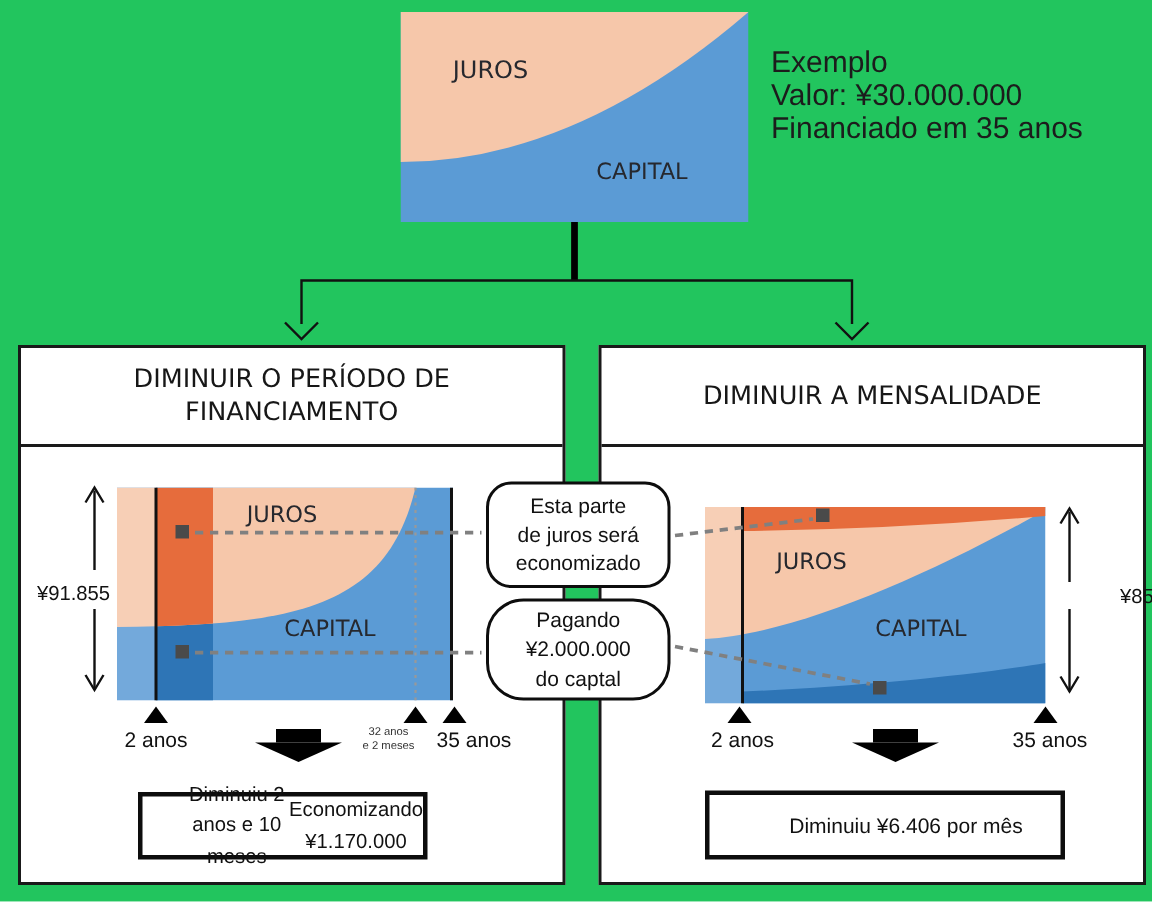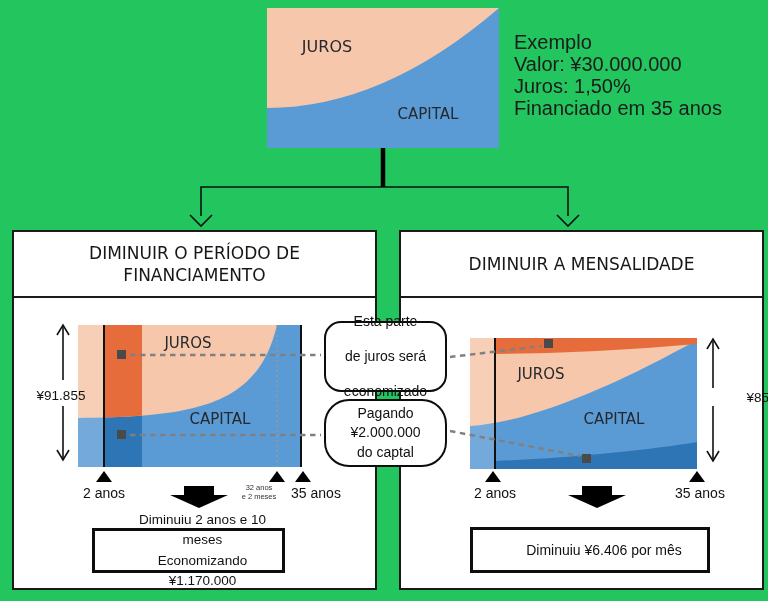--- a/index.html
+++ b/index.html
@@ -15,42 +15,41 @@
   .panel-header{box-sizing:border-box;height:66px;border-bottom:2px solid #1a1a1a;
     display:flex;flex-direction:column;align-items:center;justify-content:center;}
   .axis-label{font-size:13.5px;color:#111;text-align:center;}
   .tri-up{width:0;height:0;border-left:8px solid transparent;border-right:8px solid transparent;border-bottom:11px solid #000;}
   .tick-label{font-size:14px;text-align:center;color:#111;}
   .tick-label-small{font-size:7.5px;line-height:9px;text-align:center;color:#333;}
   .fat-arrow{width:58px;}
   .fat-arrow .shaft{width:30px;height:9px;background:#000;margin:0 auto;}
   .fat-arrow .head{width:0;height:0;border-left:29px solid transparent;border-right:29px solid transparent;border-top:13px solid #000;}
   .result-box{box-sizing:border-box;border:3px solid #0d0d0d;background:#fff;
-    display:flex;flex-direction:column;align-items:center;justify-content:center;
+    display:flex;flex-direction:row;align-items:center;justify-content:center;
     font-size:13.5px;line-height:1.5;text-align:center;color:#111;padding-left:28px;}
   .bubble{box-sizing:border-box;border:2.5px solid #0d0d0d;border-radius:17px;background:#fff;
     display:flex;flex-direction:column;align-items:center;justify-content:center;
     font-size:14px;line-height:1.38;text-align:center;color:#111;}
 </style>
 </head>
 <body>
 
 <div class="canvas">
 
   <svg class="abs" style="left:267px;top:8px;" width="232" height="140">
     <rect x="0" y="0" width="232" height="140" fill="#5B9BD5"></rect>
     <path d="M0,0 L232,0 Q116,100 0,100 Z" fill="#F6C7AA"></path>
   </svg>
   <div class="abs chart-label" style="left:296px;top:37px;width:62px;font-size:16px;">JUROS</div>
   <div class="abs chart-label" style="left:388px;top:105px;width:80px;">CAPITAL</div>
 
   <div class="abs example" style="left:514px;top:31px;">
     <div>Exemplo</div>
     <div>Valor: ¥30.000.000</div>
-    <div>Juros: 1,50%</div>
     <div>Financiado em 35 anos</div>
   </div>
 
   <div class="abs panel" style="left:12px;top:230px;width:365px;height:360px;">
     <div class="panel-header">
       <div class="heading">DIMINUIR O PERÍODO DE</div>
       <div class="heading">FINANCIAMENTO</div>
     </div>
 
     <svg class="abs" style="left:64px;top:93px;" width="224" height="142">
@@ -70,21 +69,21 @@
     </svg>
     <div class="abs chart-label" style="left:146px;top:102px;width:56px;">JUROS</div>
     <div class="abs chart-label" style="left:169px;top:178px;width:74px;">CAPITAL</div>
 
     <svg class="abs" style="left:40px;top:90px;" width="18" height="141">
       <path d="M3,13 L9,3 L15,13" fill="none" stroke="#111" stroke-width="1.6"></path>
       <line x1="9" y1="5" x2="9" y2="58" stroke="#111" stroke-width="1.6"></line>
       <line x1="9" y1="84" x2="9" y2="137" stroke="#111" stroke-width="1.6"></line>
       <path d="M3,128 L9,138 L15,128" fill="none" stroke="#111" stroke-width="1.6"></path>
     </svg>
-    <div class="abs axis-label" style="left:19px;top:156px;width:56px;">¥91.855</div>
+    <div class="abs axis-label" style="left:7px;top:156px;width:56px;">¥91.855</div>
 
     <div class="abs tri-up" style="left:82px;top:239px;"></div>
     <div class="abs tick-label" style="left:60px;top:253px;width:60px;">2 anos</div>
     <div class="abs tri-up" style="left:255px;top:239px;"></div>
     <div class="abs tick-label-small" style="left:219px;top:251px;width:52px;">
       <div>32 anos</div>
       <div>e 2 meses</div>
     </div>
     <div class="abs tri-up" style="left:281px;top:239px;"></div>
     <div class="abs tick-label" style="left:272px;top:253px;width:60px;">35 anos</div>
@@ -150,21 +149,21 @@
     <line x1="130" y1="435" x2="321" y2="435" stroke="#808080" stroke-width="2.5" stroke-dasharray="5.5,4.5"></line>
     <line x1="450" y1="357" x2="542" y2="346" stroke="#808080" stroke-width="2.5" stroke-dasharray="5.5,4.5"></line>
     <line x1="450" y1="431" x2="580" y2="456" stroke="#808080" stroke-width="2.5" stroke-dasharray="5.5,4.5"></line>
 
     <rect x="117" y="350" width="9" height="9" fill="#4A4A4A"></rect>
     <rect x="117" y="430" width="9" height="9" fill="#4A4A4A"></rect>
     <rect x="544" y="339" width="9" height="9" fill="#4A4A4A"></rect>
     <rect x="582" y="454" width="9" height="9" fill="#4A4A4A"></rect>
   </svg>
 
-  <div class="abs bubble" style="left:324px;top:321px;width:123px;height:71px;gap:16px;">
+  <div class="abs bubble" style="left:324px;top:321px;width:123px;height:71px;">
     <div>Esta parte</div>
     <div>de juros será</div>
     <div>economizado</div>
   </div>
   <div class="abs bubble" style="left:324px;top:399px;width:123px;height:68px;border-radius:25px;">
     <div>Pagando</div>
     <div>¥2.000.000</div>
     <div>do captal</div>
   </div>
 

